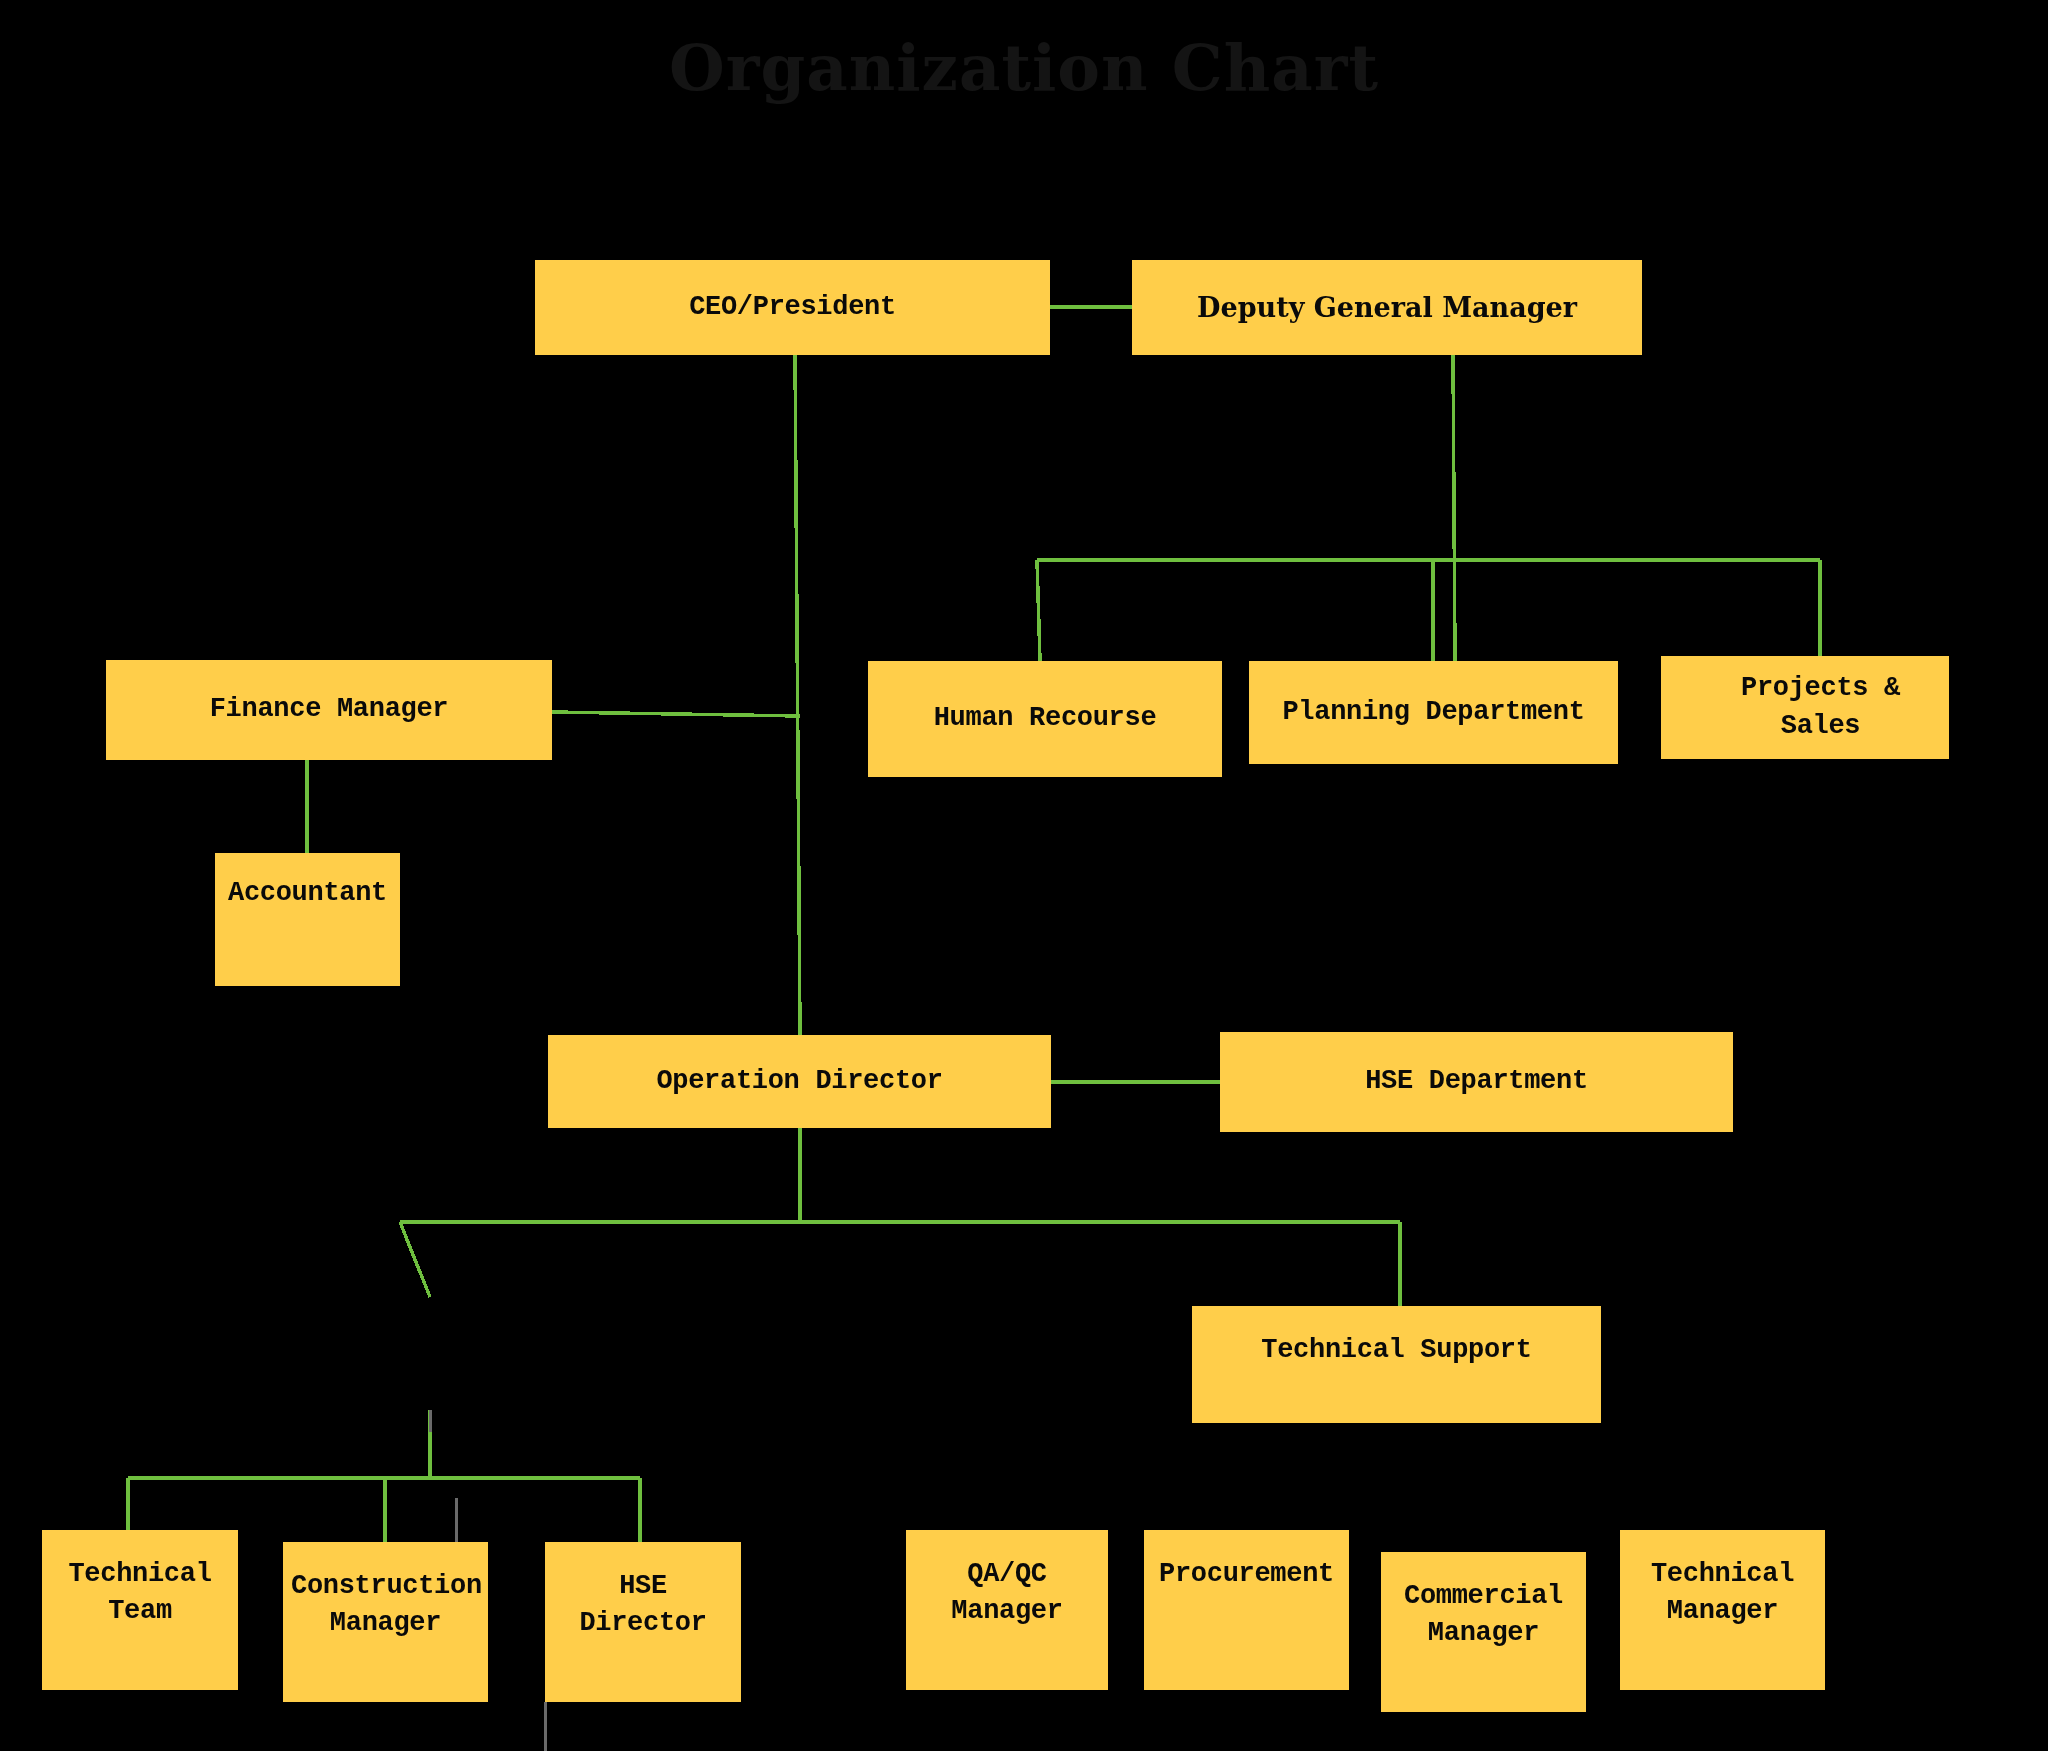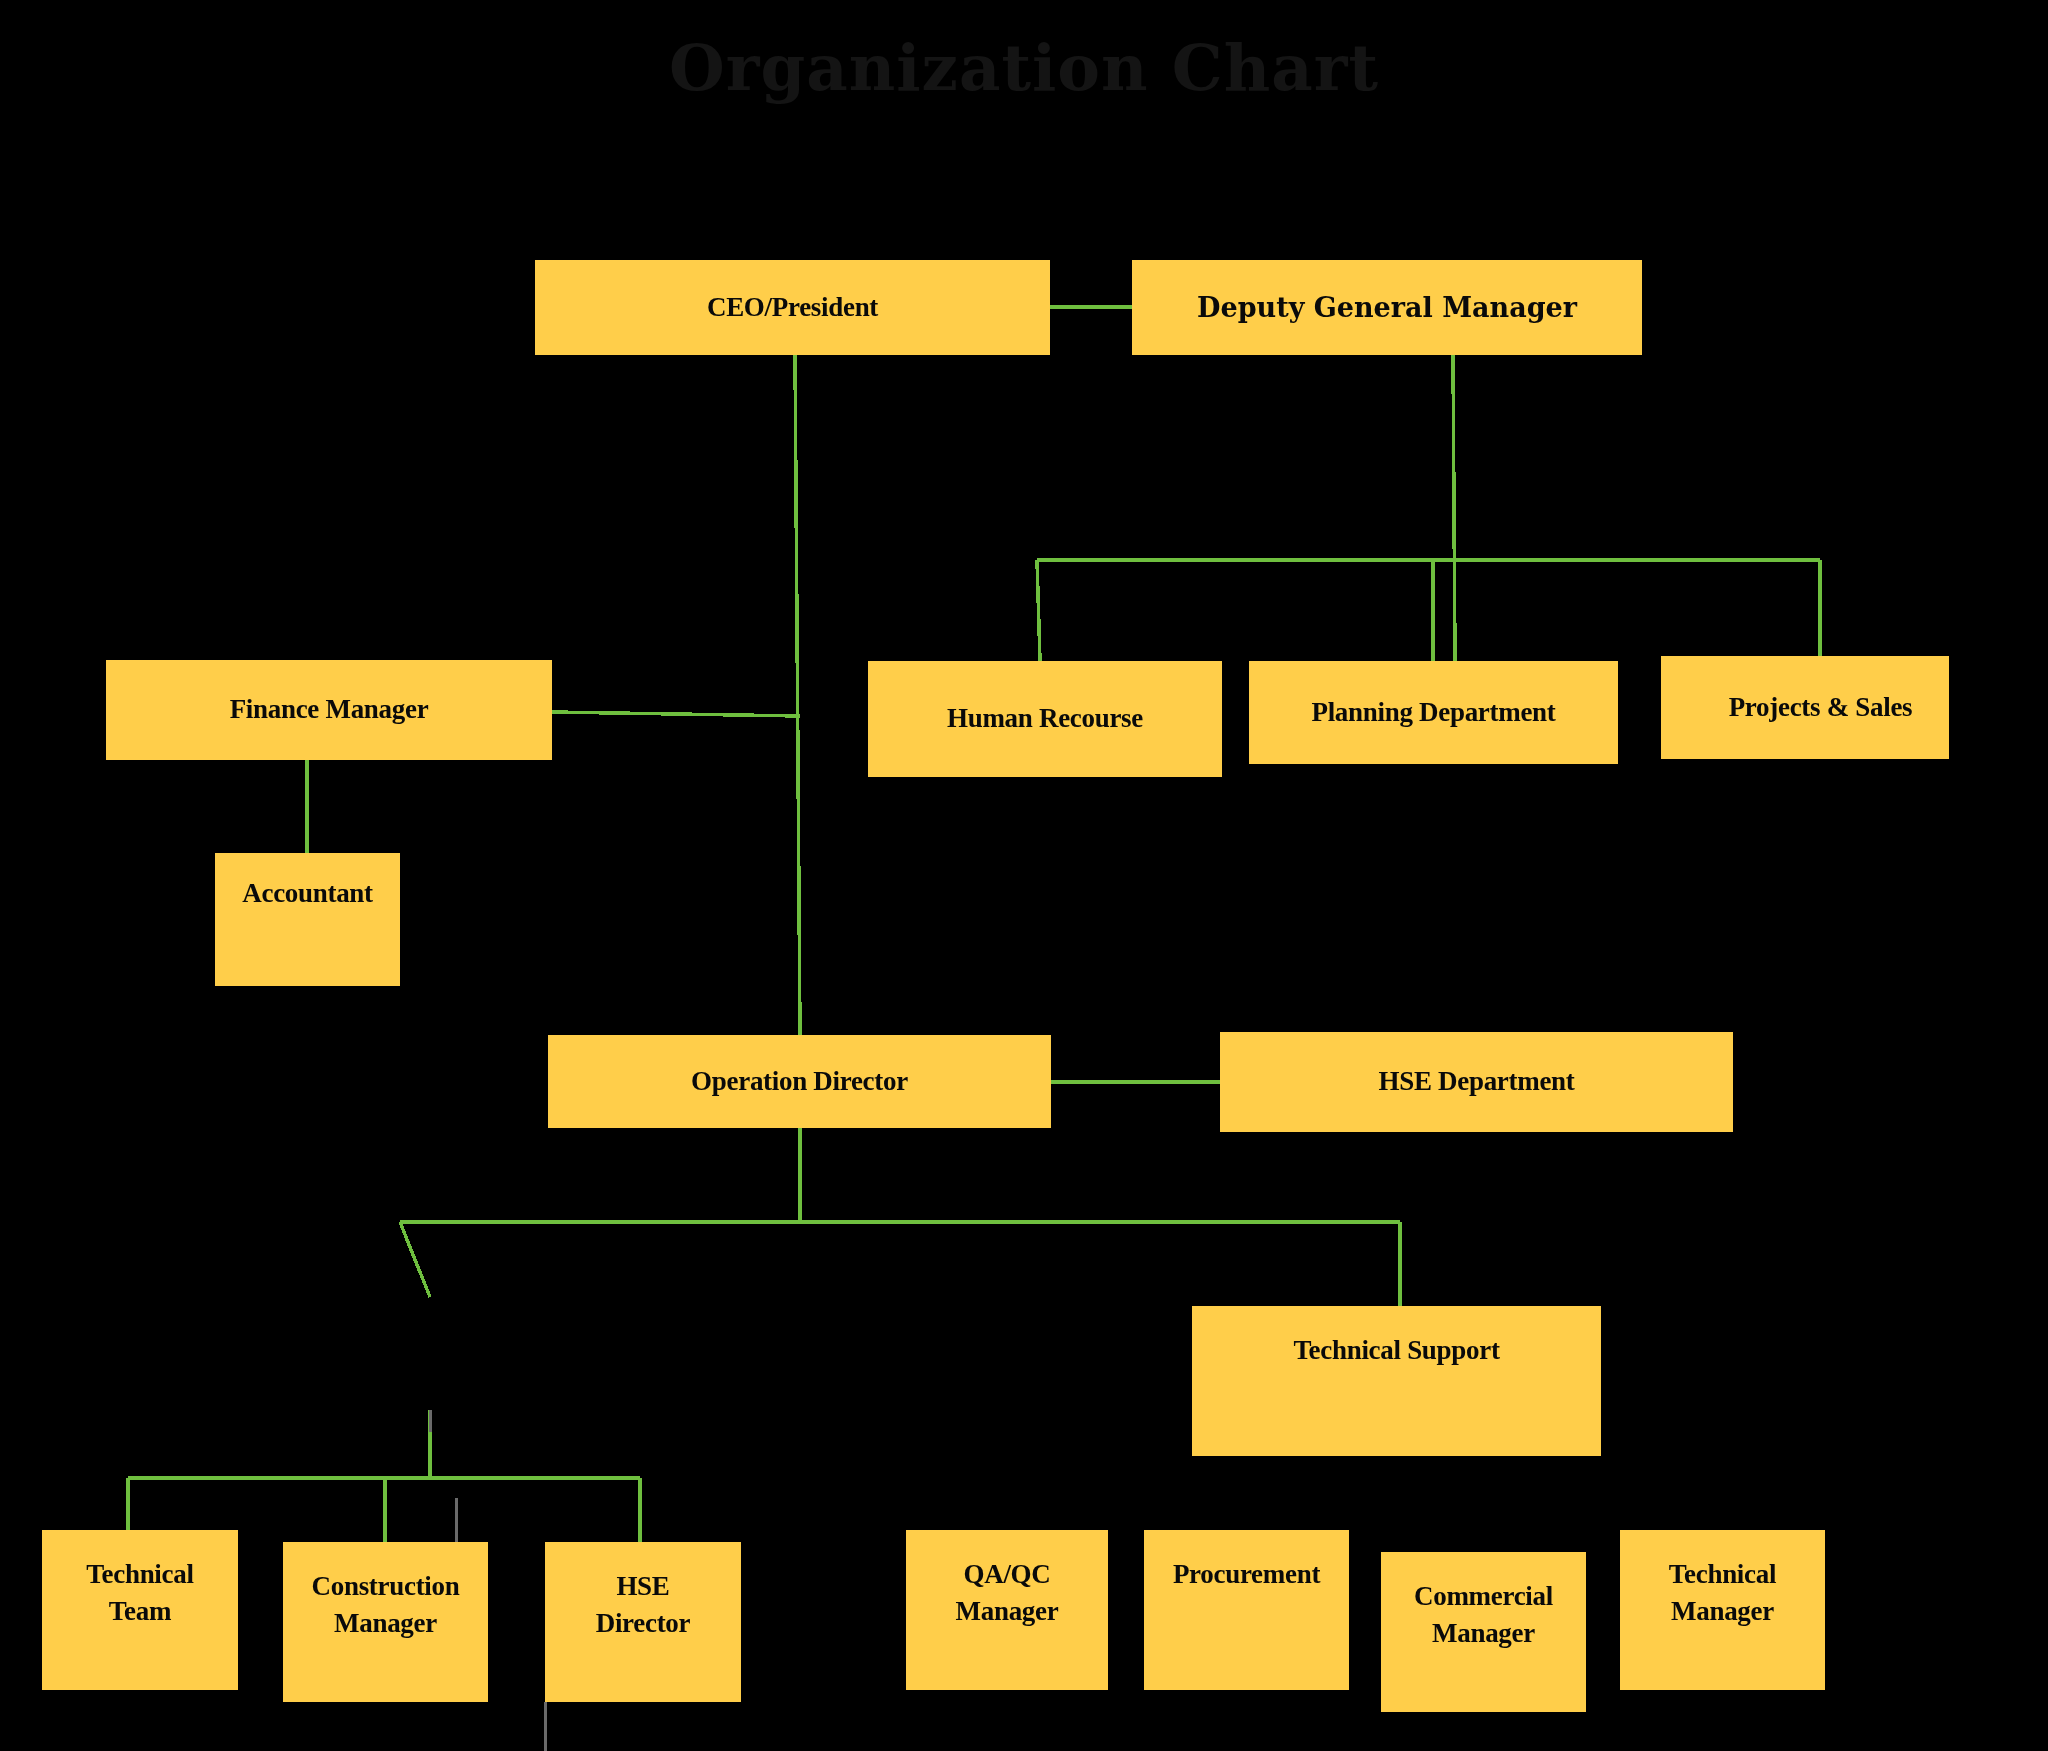--- a/index.html
+++ b/index.html
@@ -38,21 +38,21 @@
     white-space: nowrap;
   }
   .node {
     position: absolute;
     background: #FFCE4A;
     color: #0a0a0a;
     display: flex;
     align-items: center;
     justify-content: center;
     text-align: center;
-    font-family: Liberation Serif, serif;
+    font-family: Liberation Mono, monospace;
     font-weight: 700;
     font-size: 27px;
     line-height: 1.38;
     box-sizing: border-box;
     padding: 4px 8px;
     letter-spacing: -0.3px;
     z-index: 3;
   }
   .node.serif {
     font-family: "DejaVu Serif", serif;
@@ -139,21 +139,21 @@
 
   <div class="node" style="left:548px; top:1035px; width:503px; height:93px;">
     <span class="label">Operation Director</span>
   </div>
 
   <div class="node" style="left:1220px; top:1032px; width:513px; height:100px;">
     <span class="label">HSE Department</span>
   </div>
 
 
-  <div class="node" style="left:1192px; top:1306px; width:409px; height:150px; align-items:flex-start; padding-top:26px;">
+  <div class="node" style="left:1192px; top:1306px; width:409px; height:117px; align-items:flex-start; padding-top:26px;">
     <span class="label">Technical Support</span>
   </div>
 
   <div class="node" style="left:42px; top:1530px; width:196px; height:160px; align-items:flex-start; padding-top:26px;">
     <span class="label">Technical
 Team</span>
   </div>
 
   <div class="node" style="left:283px; top:1542px; width:205px; height:160px; align-items:flex-start; padding-top:26px;">
     <span class="label">Construction

